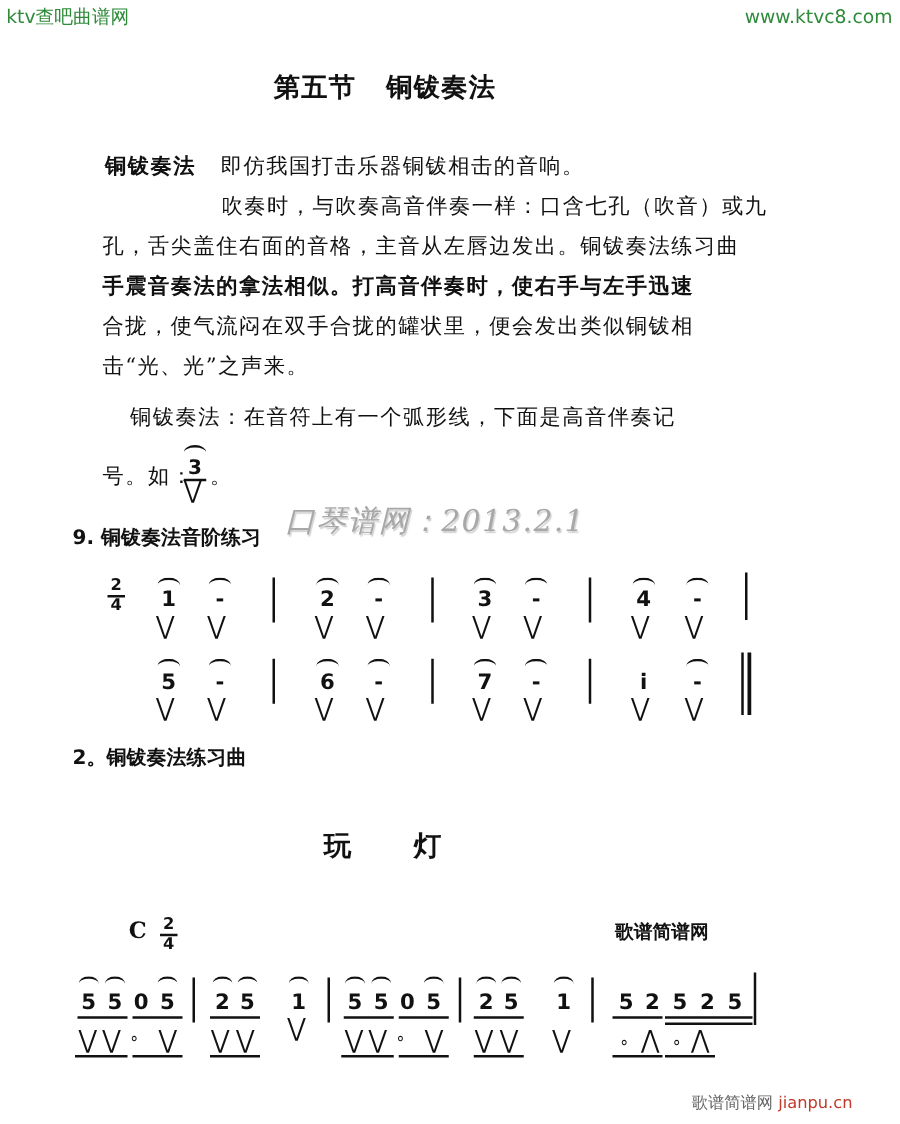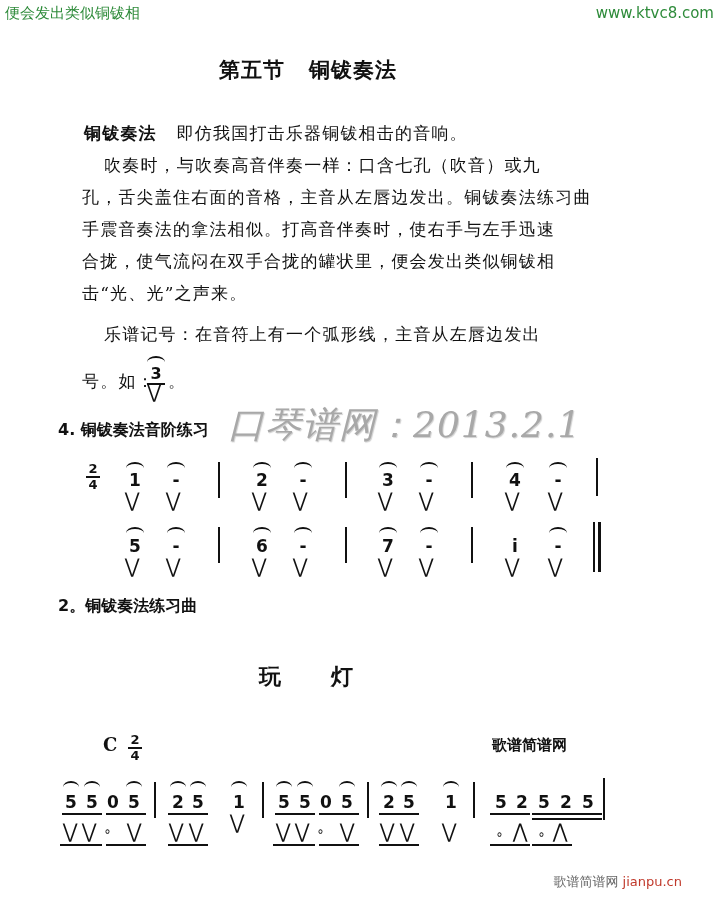--- a/index.html
+++ b/index.html
@@ -22,21 +22,21 @@
     .para {
       font-size: 17px; line-height: 32px; left: 84px; width: 530px;
       letter-spacing: 1.2px;
     }
     .para b { font-family: "DejaVu Sans", sans-serif; font-weight: bold; }
     .section-head {
       font-family: "DejaVu Sans", "Liberation Sans", sans-serif;
       font-weight: bold; font-size: 16px; left: 58px;
     }
     .watermark {
-      top: 401px; left: 228px; font-size: 36px; font-style: italic;
+      top: 401px; left: 228px; font-size: 24px; font-style: italic;
       color: #a8a8a8; letter-spacing: 1px;
       font-family: "DejaVu Serif", serif;
       text-shadow: 1px 1px 1px #d0d0d0;
     }
     
     .note {
       position: absolute; width: 40px; text-align: center;
       font-family: "DejaVu Sans", sans-serif; font-weight: bold; font-size: 17px;
     }
     .arc {
@@ -67,47 +67,47 @@
     .uline { position: absolute; height: 2px; background: #111; }
     .bottom-mark {
       right: 38px; bottom: 8px; font-size: 13px; color: #666;
       font-family: "DejaVu Sans", sans-serif;
     }
     .bottom-mark .dom { color: #c0392b; }
   </style>
 </head>
 <body>
 
-<div class="abs site-left">便会发出类似铜钹相</div>
+<div class="abs site-left">ktv查吧曲谱网</div>
 <div class="abs site-right">www.ktvc8.com</div>
 
 <div class="abs chapter-title">
   <span>第五节</span><span class="gap"></span><span>铜钹奏法</span>
 </div>
 
 <div class="abs para" style="top:117px;">
   <b>铜钹奏法</b>&nbsp;&nbsp;&nbsp;<span>即仿我国打击乐器铜钹相击的音响。</span>
 </div>
-<div class="abs para" style="top:149px; left:104px; width:510px;">吹奏时，与吹奏高音伴奏一样：口含七孔（吹音）或九</div>
+<div class="abs para" style="top:149px; left:104px; width:510px;text-align:right;">吹奏时，与吹奏高音伴奏一样：口含七孔（吹音）或九</div>
 <div class="abs para" style="top:181px; left:82px;">孔，舌尖盖住右面的音格，主音从左唇边发出。铜钹奏法练习曲</div>
-<div class="abs para" style="top:213px; left:82px;">手震音奏法的拿法相似。打高音伴奏时，使右手与左手迅速</div>
+<div class="abs para" style="top:213px; left:82px;font-weight:bold;">手震音奏法的拿法相似。打高音伴奏时，使右手与左手迅速</div>
 <div class="abs para" style="top:245px; left:82px;">合拢，使气流闷在双手合拢的罐状里，便会发出类似铜钹相</div>
 <div class="abs para" style="top:277px; left:82px;">击“光、光”之声来。</div>
-<div class="abs para" style="top:318px; left:104px; width:520px;">乐谱记号：在音符上有一个弧形线，主音从左唇边发出</div>
+<div class="abs para" style="top:318px; left:104px; width:520px;">铜钹奏法：在音符上有一个弧形线，下面是高音伴奏记</div>
 
 <div class="abs para" style="top:365px; left:82px;">
   <span>号。如：</span>
 </div>
 <div class="arc" style="top:356px; left:147px;"></div>
 <div class="note" style="top:364px; left:136px; font-size:16px;">3</div>
 <div class="uline" style="top:383px; left:147px; width:18px;"></div>
 <div class="vee" style="top:381px; left:146px;">⋁</div>
 <div class="abs para" style="top:365px; left:168px; width:30px;">。</div>
 
-<div class="abs section-head" style="top:420px;">4. 铜钹奏法音阶练习</div>
+<div class="abs section-head" style="top:420px;">9. 铜钹奏法音阶练习</div>
 <div class="abs watermark">口琴谱网：2013.2.1</div>
 
 <div class="ts" style="top:462px; left:86px;">
   <span class="top">2</span>
   <span>4</span>
 </div>
 
 <div>
   <div class="arc" style="top:462px; left:126px;"></div>
   <div class="note" style="top:470px; left:115px;">1</div>

